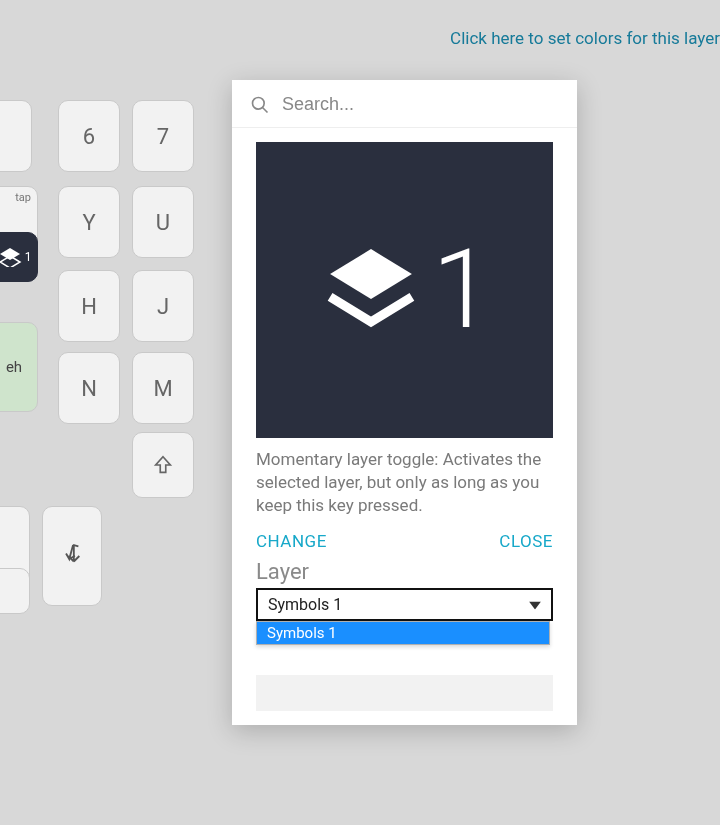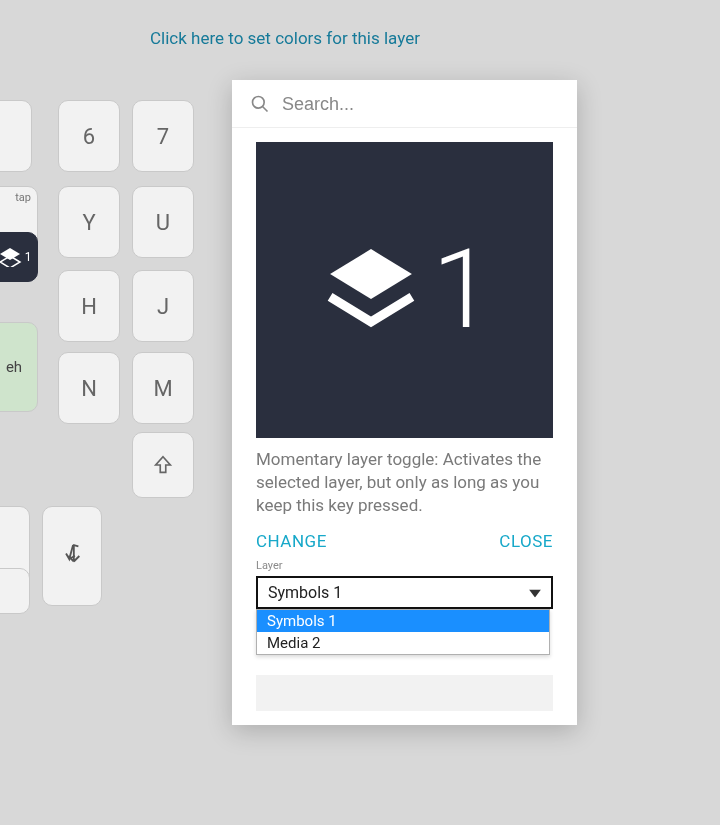--- a/index.html
+++ b/index.html
@@ -9,21 +9,21 @@
       background: #d8d8d8;
       font-family: -apple-system, BlinkMacSystemFont, "Segoe UI", Roboto, Arial, sans-serif;
       position: relative;
       overflow: hidden;
     }
     .top-link {
       position: absolute;
       top: 28px;
       left: 0;
       right: 0;
-      text-align: left;
+      text-align: right;
       color: #167a99;
       font-size: 17px;
       padding-left: 150px;
     }
     .bg-keys {
       position: absolute;
       top: 0; left: 0;
     }
     .key {
       position: absolute;
@@ -44,21 +44,21 @@
       position: absolute;
       top: 80px;
       left: 232px;
       width: 345px;
       height: 645px;
       background: #ffffff;
       box-shadow: 0 6px 24px rgba(0,0,0,0.2);
     }
     .search-row {
       display: flex;
-      align-items: flex-start;
+      align-items: flex-end;
       padding: 14px 18px 12px 18px;
       border-bottom: 1px solid #eee;
       gap: 12px;
       color: #888;
     }
     .search-input {
       border: none;
       outline: none;
       font-size: 18px;
       color: #888;
@@ -96,21 +96,21 @@
       margin: 14px 24px 8px 24px;
     }
     .link-btn {
       color: #17a8c9;
       font-size: 17px;
       letter-spacing: 0.5px;
       cursor: pointer;
     }
     .field-label {
       margin: 2px 24px 4px 24px;
-      font-size: 11px;
+      font-size: 22px;
       color: #8a8a8a;
     }
     .select-wrap {
       margin: 0 24px;
       position: relative;
       border-radius: 7px;
     }
     .select-box {
       border: 2px solid #111;
       padding: 5px 30px 5px 10px;
@@ -231,18 +231,17 @@
     <div class="select-box">
       <span>Symbols 1</span>
       <span class="caret">
         <svg width="12" height="8" viewBox="0 0 12 8">
             <polygon points="0,0 12,0 6,8" fill="#333"></polygon>
           </svg>
       </span>
     </div>
     <div class="dropdown">
       <div class="opt selected">Symbols 1</div>
-      <div class="opt">Media 2</div>
     </div>
   </div>
 
   <div class="footer-box"></div>
 </div>
 
 </body></html>

